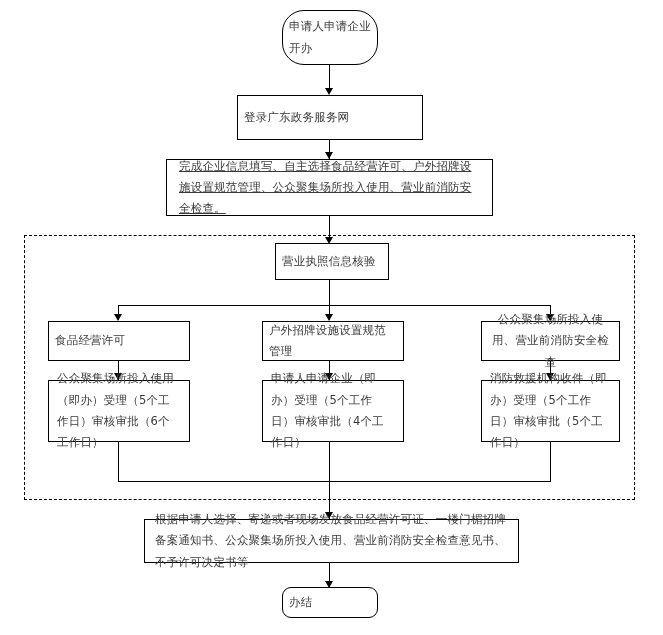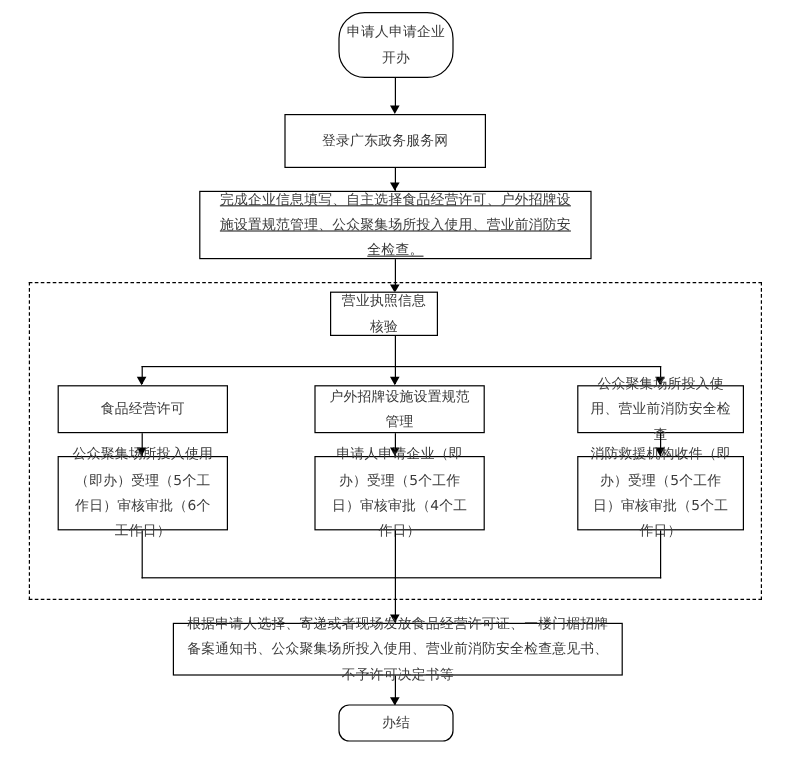--- a/index.html
+++ b/index.html
@@ -20,21 +20,20 @@
   
   .node {
     position: absolute;
     box-sizing: border-box;
     border: 1px solid #000000;
     background: #ffffff;
     color: #3a3a3a;
     display: flex;
     align-items: center;
     justify-content: center;
-    text-align: center;
     font-size: 11.5px;
     line-height: 1.85;
     letter-spacing: 0.2px;
     padding: 2px 6px;
   }
   .node .txt {
     display: block;
     width: 100%;
   }
   .terminator {
@@ -79,33 +78,33 @@
 <div id="canvas">
 
   <div class="group-box" style="left:24px; top:235px; width:611px; height:265px;"></div>
 
   <div class="node terminator" style="left:282px; top:10px; width:96px; height:55px;">
     <span class="txt"><span>申请人申请企业</span><br><span>开办</span></span>
   </div>
   <div class="vline" style="left:329px; top:65px; height:26px;"></div>
   <div class="arrow-down" style="left:325px; top:88px;"></div>
 
-  <div class="node" style="left:237px; top:95px; width:168px; height:45px;">
+  <div class="node" style="left:237px; top:95px; width:186px; height:45px;">
     <span class="txt"><span>登录广东政务服务网</span><br></span>
   </div>
   <div class="vline" style="left:329px; top:140px; height:20px;"></div>
   <div class="arrow-down" style="left:325px; top:152px;"></div>
 
   <div class="node" style="left:166px; top:159px; width:327px; height:57px; padding:4px 12px;text-decoration:underline;">
     <span class="txt">完成企业信息填写、自主选择食品经营许可、户外招牌设施设置规范管理、公众聚集场所投入使用、营业前消防安全检查。</span>
   </div>
   <div class="vline" style="left:329px; top:216px; height:24px;"></div>
   <div class="arrow-down" style="left:325px; top:237px;"></div>
 
-  <div class="node" style="left:275px; top:243px; width:90px; height:37px;">
+  <div class="node" style="left:275px; top:243px; width:114px; height:37px;">
     <span class="txt">营业执照信息核验</span>
   </div>
 
   <div class="vline" style="left:329px; top:280px; height:26px;"></div>
   <div class="hline" style="left:118px; top:305px; width:433px;"></div>
   <div class="vline" style="left:118px; top:305px; height:15px;"></div>
   <div class="arrow-down" style="left:114px; top:314px;"></div>
   <div class="vline" style="left:329px; top:305px; height:15px;"></div>
   <div class="arrow-down" style="left:325px; top:314px;"></div>
   <div class="vline" style="left:550px; top:305px; height:15px;"></div>

